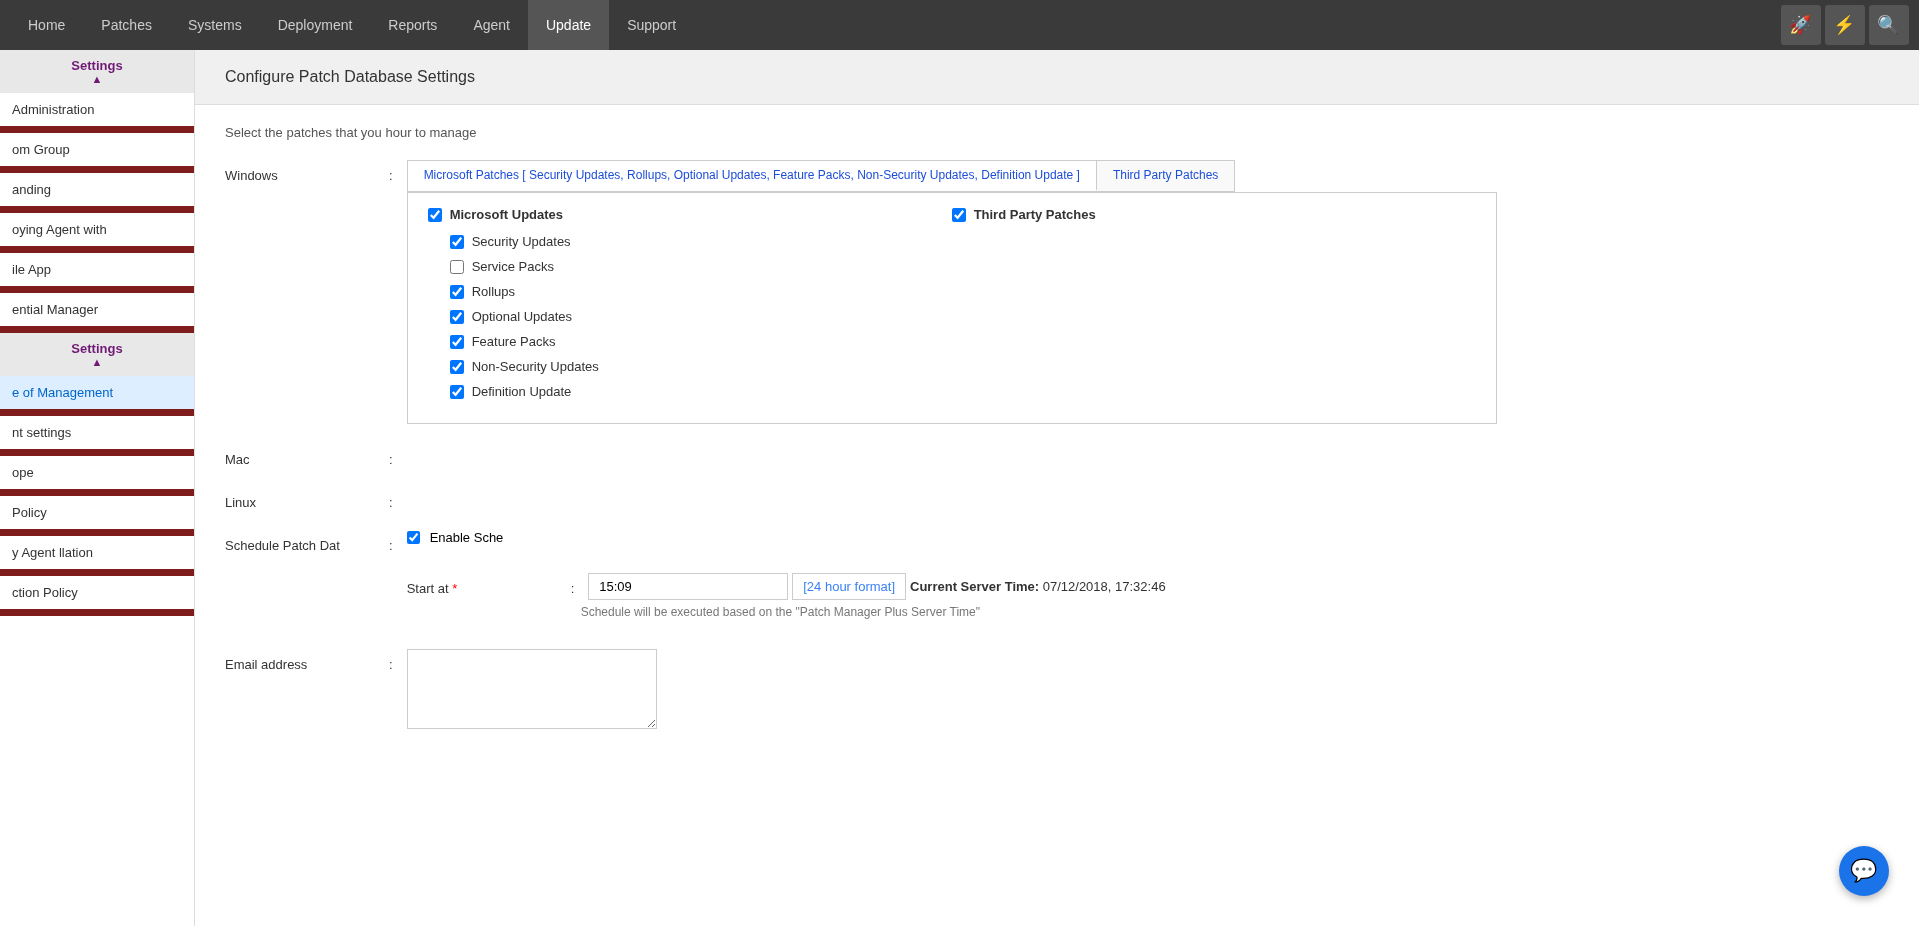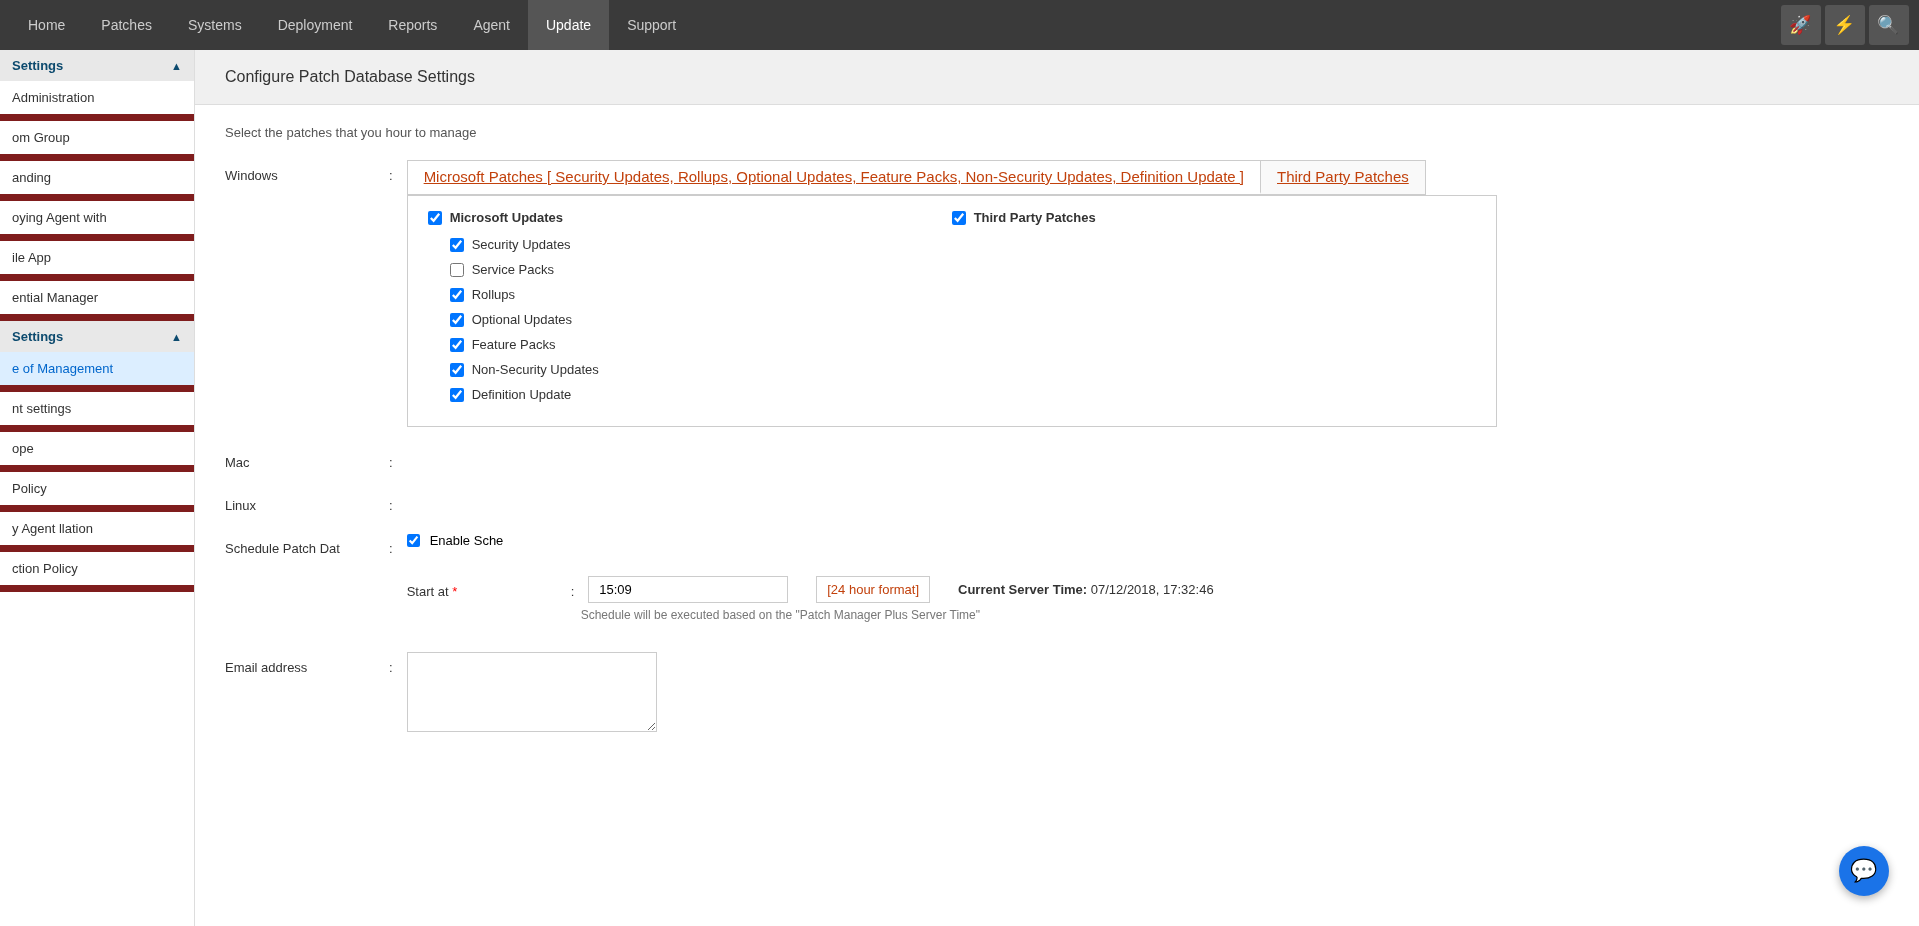--- a/index.html
+++ b/index.html
@@ -55,25 +55,26 @@
       background: #fff;
       border-right: 1px solid #ddd;
       overflow-y: auto;
       flex-shrink: 0;
     }
     .sidebar-section-header {
       background: #e8e8e8;
       padding: 8px 12px;
       font-size: 13px;
       font-weight: bold;
-      color: #0c4a6e;
+      color: #701a75;
       display: flex;
       align-items: center;
       justify-content: space-between;
       cursor: pointer;
+      flex-direction: column;
     }
     .sidebar-item {
       padding: 9px 12px;
       color: #333;
       cursor: pointer;
       font-size: 13px;
       border-bottom: 7px solid #7f1d1d;
     }
     .sidebar-item.active { background: #dceeff; color: #0066cc; }
     .collapse-arrow { font-size: 11px; }
@@ -133,26 +134,25 @@
     
     .windows-tab-row {
       display: flex;
       gap: 0;
       border: 1px solid #ccc;
       background: #fff;
       width: fit-content;
     }
     .win-tab {
       padding: 7px 16px;
-      font-size: 15px;
+      font-size: 12px;
       cursor: pointer;
       border-right: 1px solid #ccc;
       background: #f9f9f9;
-      color: #c2410c;
-      text-decoration: underline;
+      color: #1d4ed8;
     }
     .win-tab:last-child { border-right: none; }
     .win-tab.active { background: #fff; border-bottom: 2px solid #fff; }
 
     
     .dropdown-panel {
       border: 1px solid #ccc;
       background: #fff;
       margin-top: 0;
       padding: 14px 20px;
@@ -189,30 +189,30 @@
     .schedule-header {
       display: flex;
       align-items: center;
       gap: 10px;
       margin-bottom: 15px;
     }
 
     .start-at-row {
       display: flex;
       align-items: center;
-      gap: 28px;
+      gap: 4px;
     }
     .time-input {
       border: 1px solid #ccc;
       padding: 5px 10px;
       width: 200px;
       font-size: 13px;
     }
     .time-hint {
-      color: #c2410c;
+      color: #3b82f6;
       font-size: 13px;
       border: 1px solid #ccc;
       padding: 5px 10px;
     }
     .server-time {
       font-size: 13px;
       color: #333;
     }
     .server-time strong { font-weight: bold; }
     .schedule-note {

